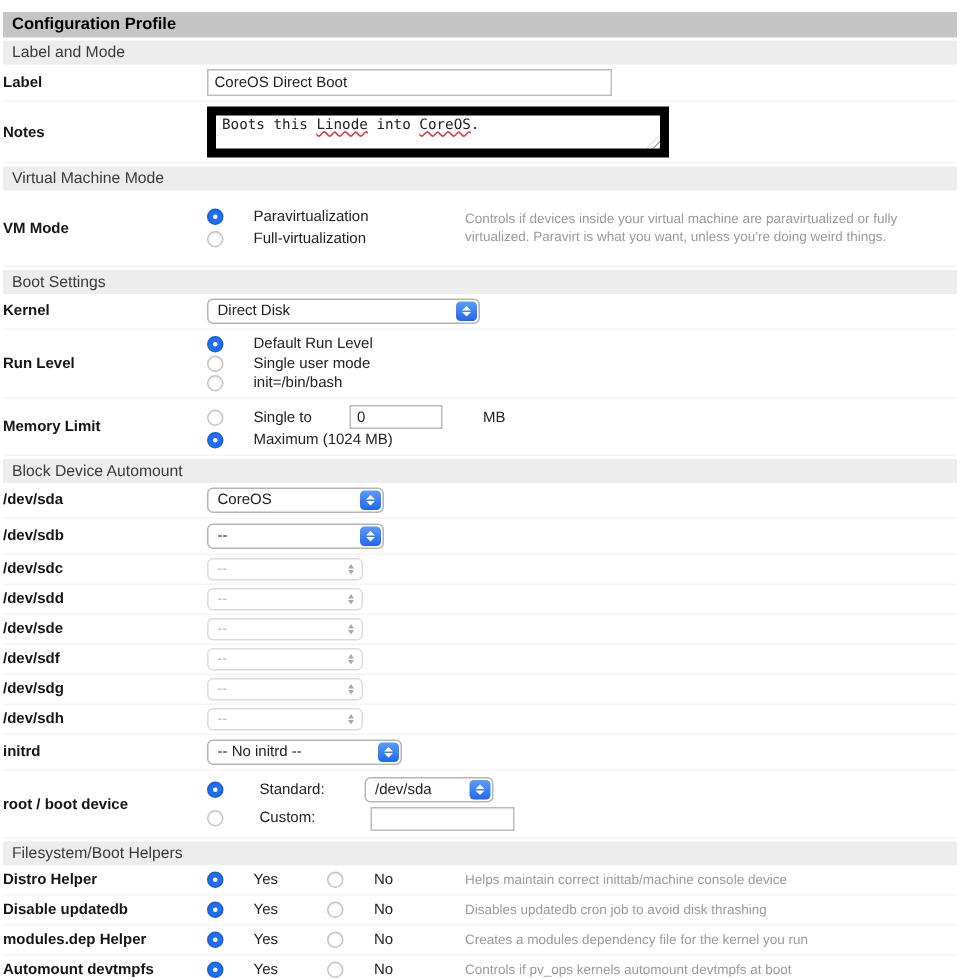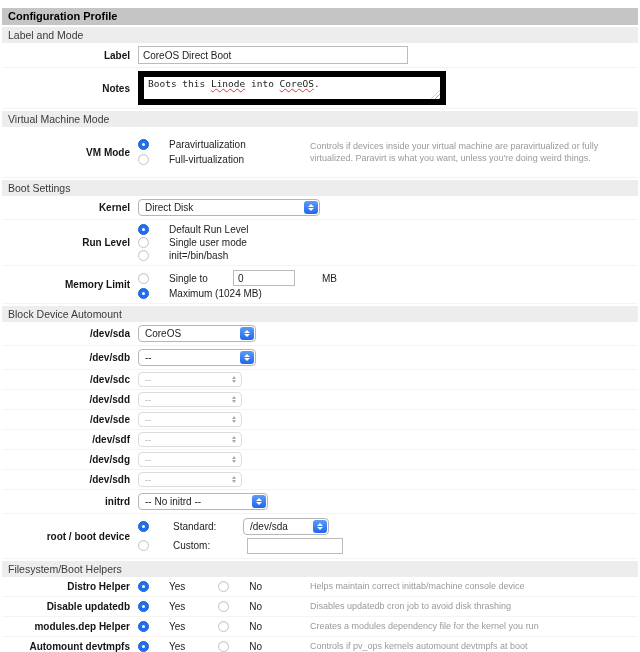--- a/index.html
+++ b/index.html
@@ -8,21 +8,21 @@
   .wrap { padding: 8px 2px 0 2px; }
 
   .main-header { background: #c5c5c5; color: #000; font-weight: bold; font-size: 11px;
     padding: 2px 6px; line-height: 13px; }
   .section-bar { background: #ededed; font-size: 10.5px; color: #3a3a3a;
     padding: 2px 6px; line-height: 12px; margin-top: 2px; }
 
   .form-row { display: flex; align-items: center; position: relative;
     padding: 3px 0; border-bottom: 1px solid #f4f4f4; }
   .form-row.tight { padding: 2px 0; }
-  .row-label { width: 136px; min-width: 136px; text-align: right; font-weight: bold;
+  .row-label { width: 136px; min-width: 136px; text-align: left; font-weight: bold;
     padding-right: 8px; color: #151515; font-size: 10px; white-space: nowrap; }
   .row-control { flex: 1; position: relative; display: flex; flex-direction: column; justify-content: center; }
 
   .help { position: absolute; left: 172px; top: 50%; transform: translateY(-50%);
     width: 322px; color: #9a9a9a; font-size: 9px; line-height: 11.5px; }
   .help a { color: #2b2bd6; text-decoration: none; }
 
   
   .mac-select { display: inline-flex; align-items: center; height: 17px;
     border: 1px solid #b5b5b5; border-radius: 4px; background: #fff;

